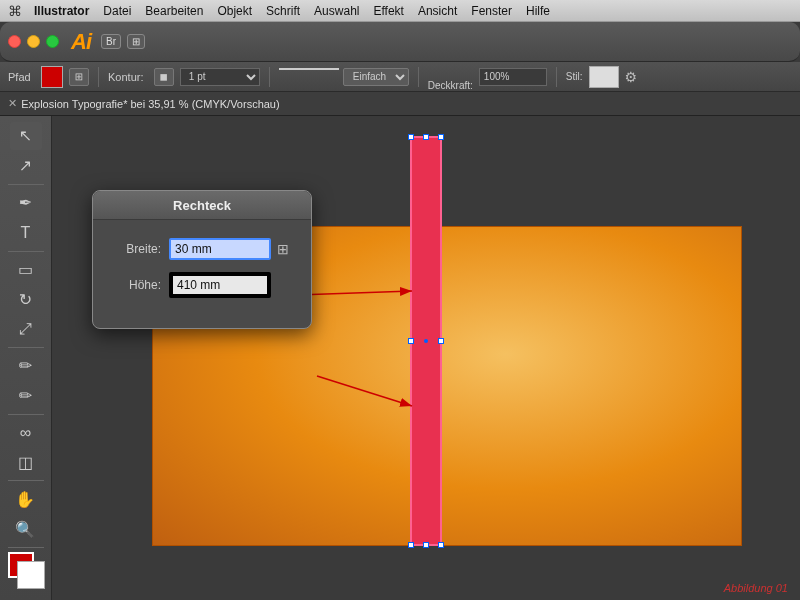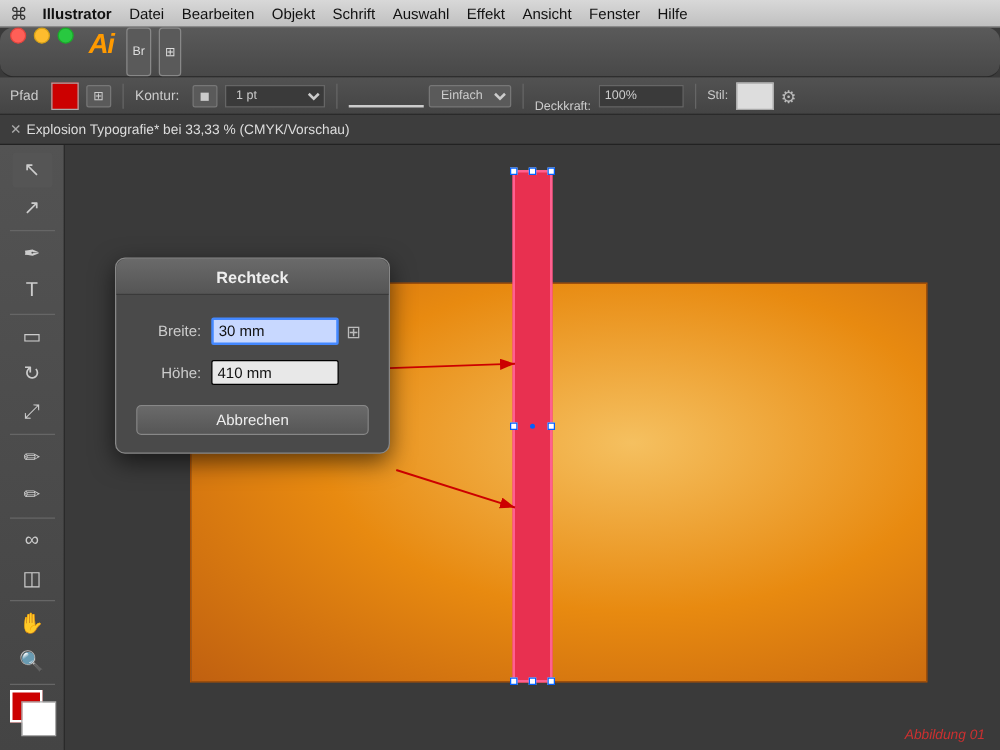--- a/index.html
+++ b/index.html
@@ -19,20 +19,21 @@
     #menu-bar .menu-items { display: flex; gap: 14px; font-size: 12px; color: #111; font-weight: 500; }
     #menu-bar .menu-items span { cursor: default; }
     #menu-bar .menu-items span:first-child { font-weight: 700; }
 
     
     #title-bar {
       width: 800px;
       height: 40px;
       background: linear-gradient(to bottom, #5a5a5a, #484848);
       display: flex;
+      align-items: center;
       padding: 0 8px;
       border-bottom: 1px solid #2a2a2a;
       border-radius: 11px;
     }
     .traffic-lights { display: flex; gap: 6px; margin-right: 12px; }
     .tl-red { width: 13px; height: 13px; border-radius: 50%; background: #ff5f57; border: 1px solid #e0443e; }
     .tl-yellow { width: 13px; height: 13px; border-radius: 50%; background: #febc2e; border: 1px solid #d4a017; }
     .tl-green { width: 13px; height: 13px; border-radius: 50%; background: #28c840; border: 1px solid #1aab29; }
 
     .ai-logo {
@@ -86,21 +87,21 @@
     .opt-input {
       background: #3a3a3a;
       border: 1px solid #666;
       color: #ccc;
       font-size: 10px;
       padding: 1px 4px;
       height: 18px;
       width: 60px;
     }
     .stroke-preview {
-      display: flex; align-items: flex-end; gap: 4px;
+      display: flex; align-items: flex-start; gap: 4px;
     }
     .stroke-line { width: 60px; height: 2px; background: #ccc; }
     .deckkraft-label { color: #ccc; font-size: 10px; margin-top: 18px; }
     .stil-label { color: #ccc; font-size: 10px; }
     .settings-icon { color: #bbb; font-size: 14px; cursor: pointer; }
 
     
     #tab-bar {
       width: 800px;
       height: 24px;
@@ -202,21 +203,21 @@
     .center-dot {
       position: absolute;
       width: 4px; height: 4px;
       border-radius: 50%;
       background: #0060ff;
     }
 
     
     #dialog {
       position: absolute;
-      top: 90px;
+      top: 74px;
       left: 40px;
       width: 220px;
       background: #4a4a4a;
       border: 1px solid #888;
       border-radius: 8px;
       box-shadow: 0 6px 20px rgba(0,0,0,0.6);
       padding: 0 0 14px 0;
       z-index: 100;
     }
     .dialog-title-bar {
@@ -248,21 +249,21 @@
       border: 2px solid #4488ff;
       border-radius: 2px;
       padding: 2px 4px;
       font-size: 12px;
       color: #111;
       width: 102px;
       outline: none;
     }
     .dialog-input.normal {
       background: #e8e8e8;
-      border: 1px solid #000000;
+      border: 4px solid #000000;
       color: #111;
     }
     .chain-icon {
       margin-left: 6px;
       color: #bbb;
       font-size: 14px;
       cursor: pointer;
     }
     .dialog-buttons {
       display: flex;
@@ -363,21 +364,21 @@
   <span class="deckkraft-label">Deckkraft:</span>
   <input type="text" class="opt-input" style="width: 68px;" value="100%">
   <div class="options-sep"></div>
   <span class="stil-label">Stil:</span>
   <div class="color-swatch" style="width:30px;background:#ddd;"></div>
   <span class="settings-icon">⚙</span>
 </div>
 
 <div id="tab-bar">
   <span class="close-tab">✕</span>
-  <span class="tab-title">Explosion Typografie* bei 33,33 % (CMYK/Vorschau)</span>
+  <span class="tab-title">Explosion Typografie* bei 35,91 % (CMYK/Vorschau)</span>
 </div>
 
 <div id="workspace">
 
   <div id="toolbar">
 
     <div class="tool-icon active" title="Auswahl">↖</div>
     <div class="tool-icon" title="Direktauswahl">↗</div>
     <div class="tool-sep"></div>
 
@@ -440,21 +441,20 @@
         <input type="text" class="dialog-input" value="30 mm" style="">
         <span class="chain-icon">⊞</span>
       </div>
 
       <div class="dialog-row">
         <span class="dialog-label">Höhe:</span>
         <input type="text" class="dialog-input normal" value="410 mm" style="">
       </div>
 
       <div class="dialog-buttons">
-        <div class="btn-cancel">Abbrechen</div>
       </div>
     </div>
 
     <svg class="arrows">
 
       <defs>
         <marker id="arrowhead" markerWidth="8" markerHeight="6" refX="8" refY="3" orient="auto">
           <polygon points="0 0, 8 3, 0 6" fill="#cc0000"></polygon>
         </marker>
       </defs>

